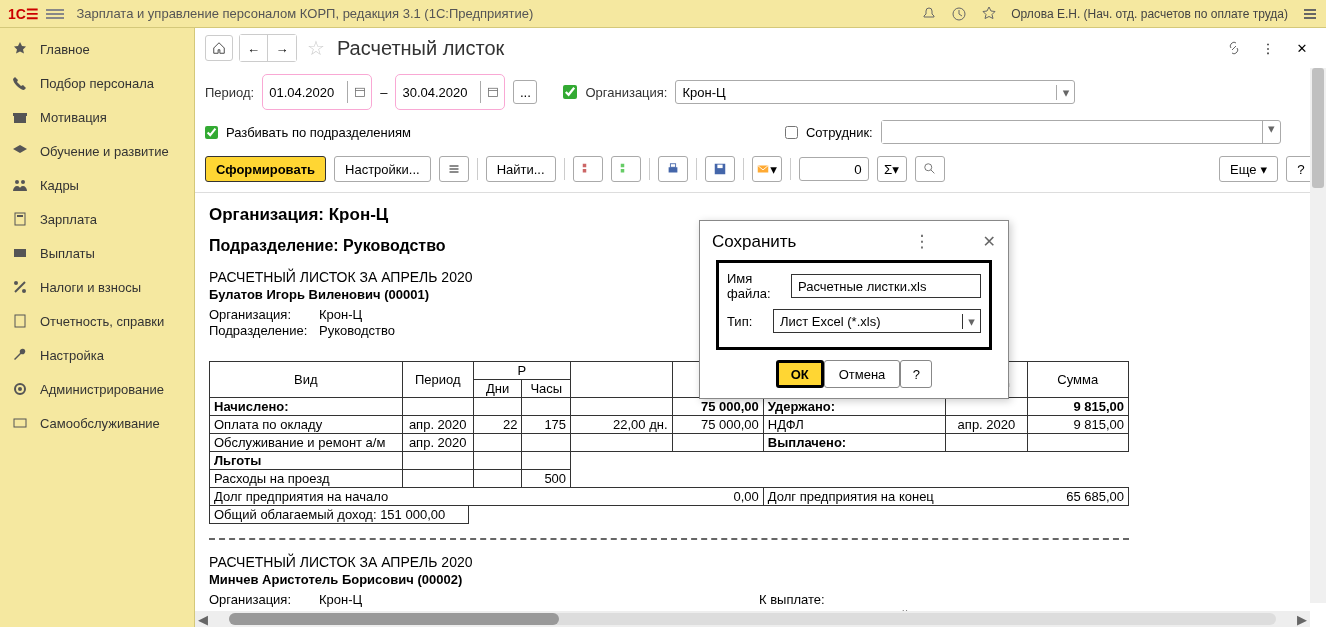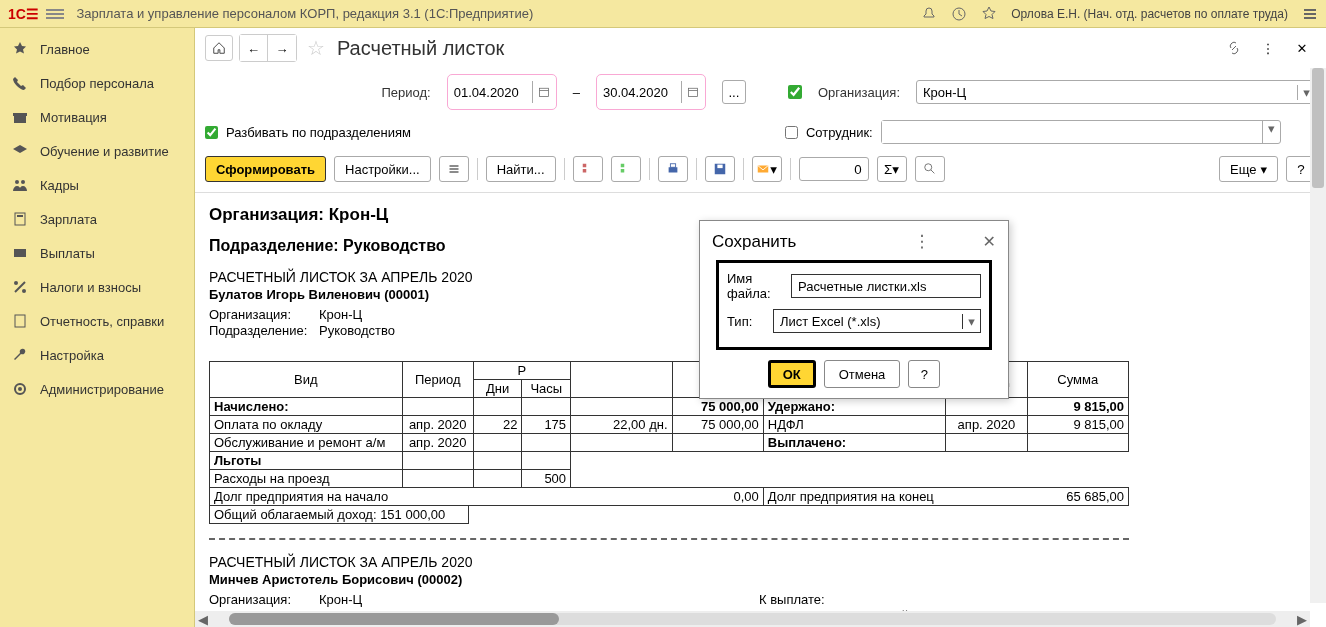--- a/index.html
+++ b/index.html
@@ -32,21 +32,21 @@
 .page-hdr { height: 40px; display: flex; align-items: center; padding: 0 10px; gap: 6px; }
 .page-hdr .iconbtn { width: 28px; height: 26px; border: 1px solid #ccc; background: #fff; cursor: pointer; display: flex; align-items: center; justify-content: center; border-radius: 3px; }
 .page-hdr .navgroup { display: flex; border: 1px solid #ccc; border-radius: 3px; }
 .page-hdr .navgroup .iconbtn { border: none; border-right: 1px solid #ccc; border-radius: 0; }
 .page-hdr .navgroup .iconbtn:last-child { border-right: none; }
 .page-hdr .star { font-size: 20px; color: #ccc; margin-left: 4px; }
 .page-hdr h1 { font-size: 20px; font-weight: normal; color: #333; margin-left: 6px; }
 .page-hdr .spacer { flex: 1; }
 
 
-.filters { padding: 6px 10px; display: flex; align-items: center; gap: 16px; justify-content: flex-end; }
+.filters { padding: 6px 10px; display: flex; align-items: center; gap: 8px; }
 .filters label { color: #333; }
 .filters .dateinp { display: inline-flex; align-items: center; border: 1px solid #f9a8d4; height: 36px; border-radius: 5px; }
 .filters .dateinp input { border: none; width: 84px; padding: 0 6px; font-size: 13px; outline: none; }
 .filters .dateinp .calbtn { width: 24px; height: 22px; border-left: 1px solid #aaa; display: flex; align-items: center; justify-content: center; cursor: pointer; }
 .filters .sqbtn { width: 24px; height: 24px; border: 1px solid #aaa; border-radius: 3px; background: #fff; cursor: pointer; }
 .filters .chk { width: 14px; height: 14px; }
 .filters .orginp { flex: 0 0 400px; height: 24px; border: 1px solid #aaa; border-radius: 3px; display: flex; align-items: center; }
 .filters .orginp input { border: none; flex: 1; padding: 0 6px; font-size: 13px; outline: none; }
 .filters .orginp .dd { width: 18px; text-align: center; border-left: 1px solid #aaa; cursor: pointer; color: #666; }
 
@@ -97,21 +97,21 @@
 .dialog .dlg-title { padding: 10px 12px 8px; font-size: 17px; display: flex; align-items: center; gap: 40px; }
 .dialog .dlg-title .spacer { flex: 1; }
 .dialog .dlg-title .dots { cursor: pointer; color: #666; margin-right: 12px; }
 .dialog .dlg-title .close { cursor: pointer; color: #666; font-size: 16px; }
 .dialog .dlg-body { border: 3px solid #000; margin: 0 16px; padding: 8px 8px 6px; }
 .dialog .frow { display: flex; align-items: center; margin-bottom: 8px; }
 .dialog .frow label { width: 80px; }
 .dialog .frow .finp { flex: 1; height: 24px; border: 1px solid #333; display: flex; align-items: center; }
 .dialog .frow .finp input { border: none; flex: 1; padding: 0 6px; font-size: 13px; outline: none; }
 .dialog .frow .finp .dd { width: 18px; text-align: center; border-left: 1px solid #333; cursor: pointer; color: #666; }
-.dialog .dlg-foot { display: flex; justify-content: center; gap: 8px; padding: 10px; }
+.dialog .dlg-foot { display: flex; justify-content: center; padding: 10px; }
 .dialog .dlg-foot .btn { height: 28px; border: 1px solid #888; background: #fff; border-radius: 3px; padding: 0 14px; cursor: pointer; font-size: 13px; }
 .dialog .dlg-foot .btn.ok { background: #ffd633; border: 3px solid #000; font-weight: bold; padding: 0 12px; }
 .dialog .dlg-foot .btn.help { width: 32px; padding: 0; }
 
 svg { flex-shrink: 0; }
 </style>
 </head>
 <body>
 
 <div class="titlebar">
@@ -211,20 +211,26 @@
         </svg>
         <span>Настройка</span>
       </div>
     <div class="item">
         <svg viewBox="0 0 16 16">
           <circle cx="8" cy="8" r="5" fill="none" stroke="#555" stroke-width="2"></circle>
           <circle cx="8" cy="8" r="2"></circle>
         </svg>
         <span>Администрирование</span>
       </div>
+    <div class="item">
+        <svg viewBox="0 0 16 16">
+          <rect x="2" y="4" width="12" height="8" fill="none" stroke="#555"></rect>
+        </svg>
+        <span>Самообслуживание</span>
+      </div>
   </div>
 
   <div class="content">
     <div class="page-hdr">
       <div class="iconbtn">
           <svg width="14" height="14" viewBox="0 0 16 16">
             <path d="M2 8l6-6 6 6v6H9v-4H7v4H2z" fill="none" stroke="#333"></path>
           </svg>
         </div>
       <div class="navgroup">

